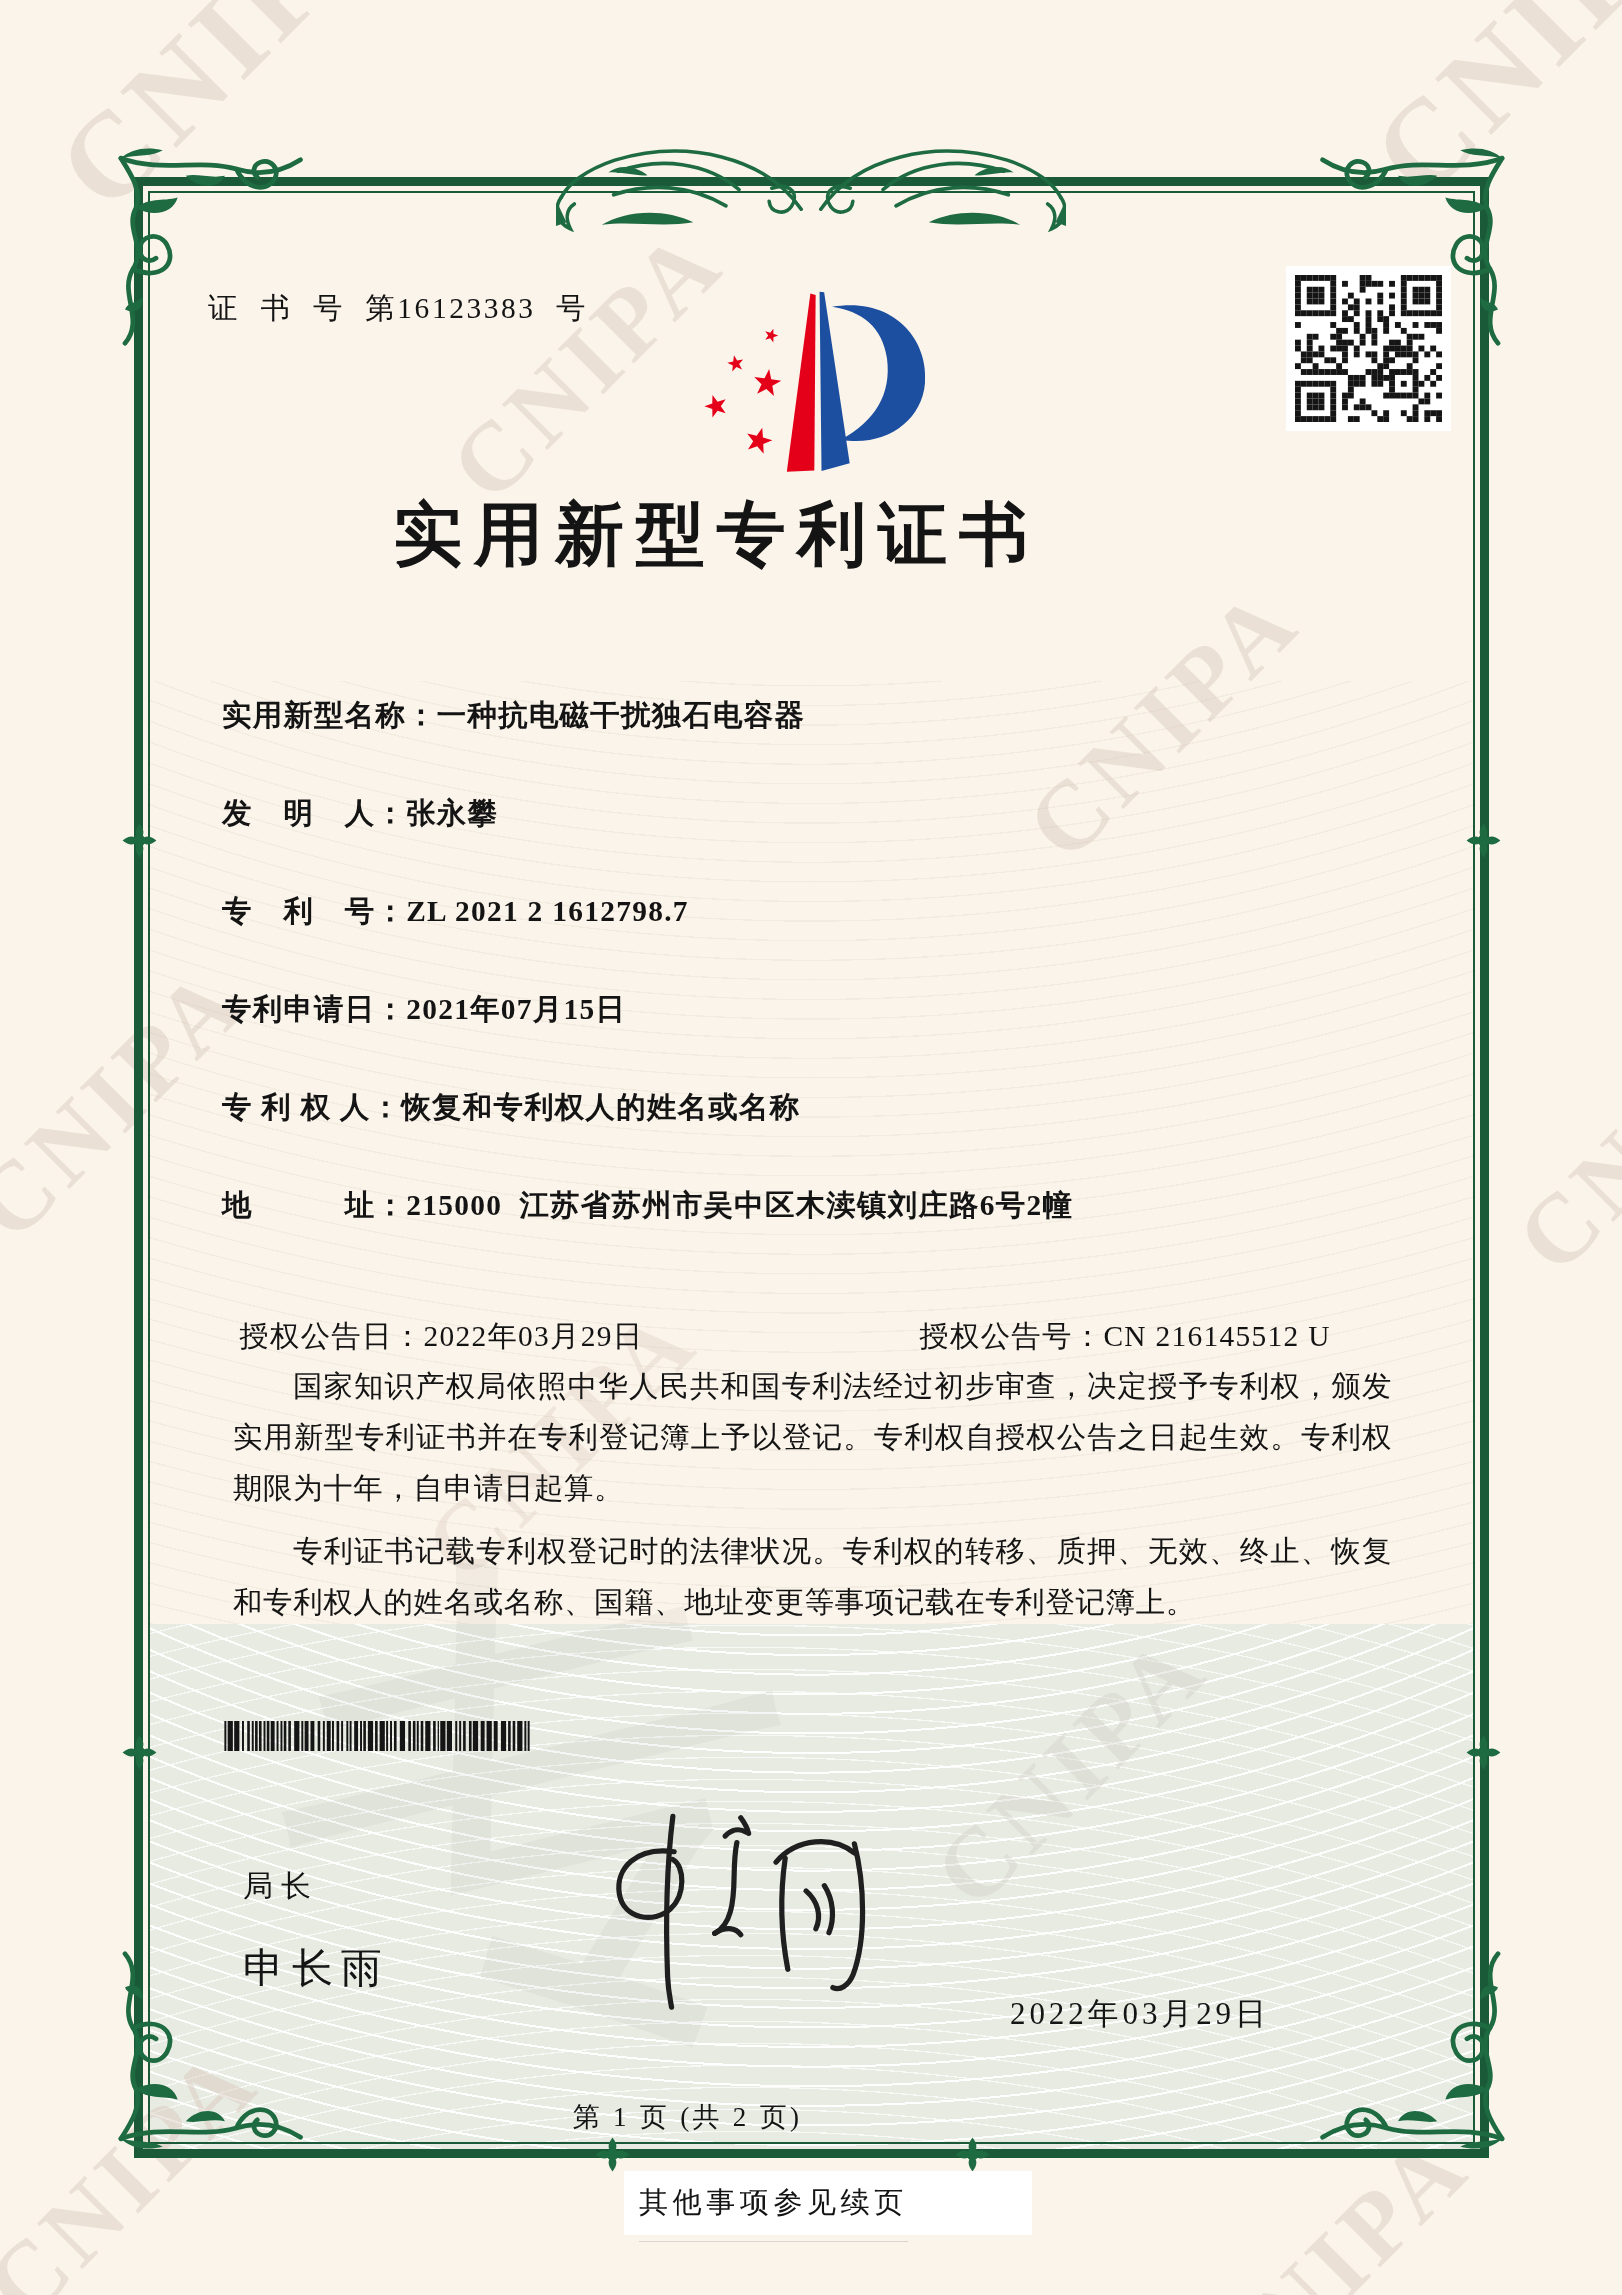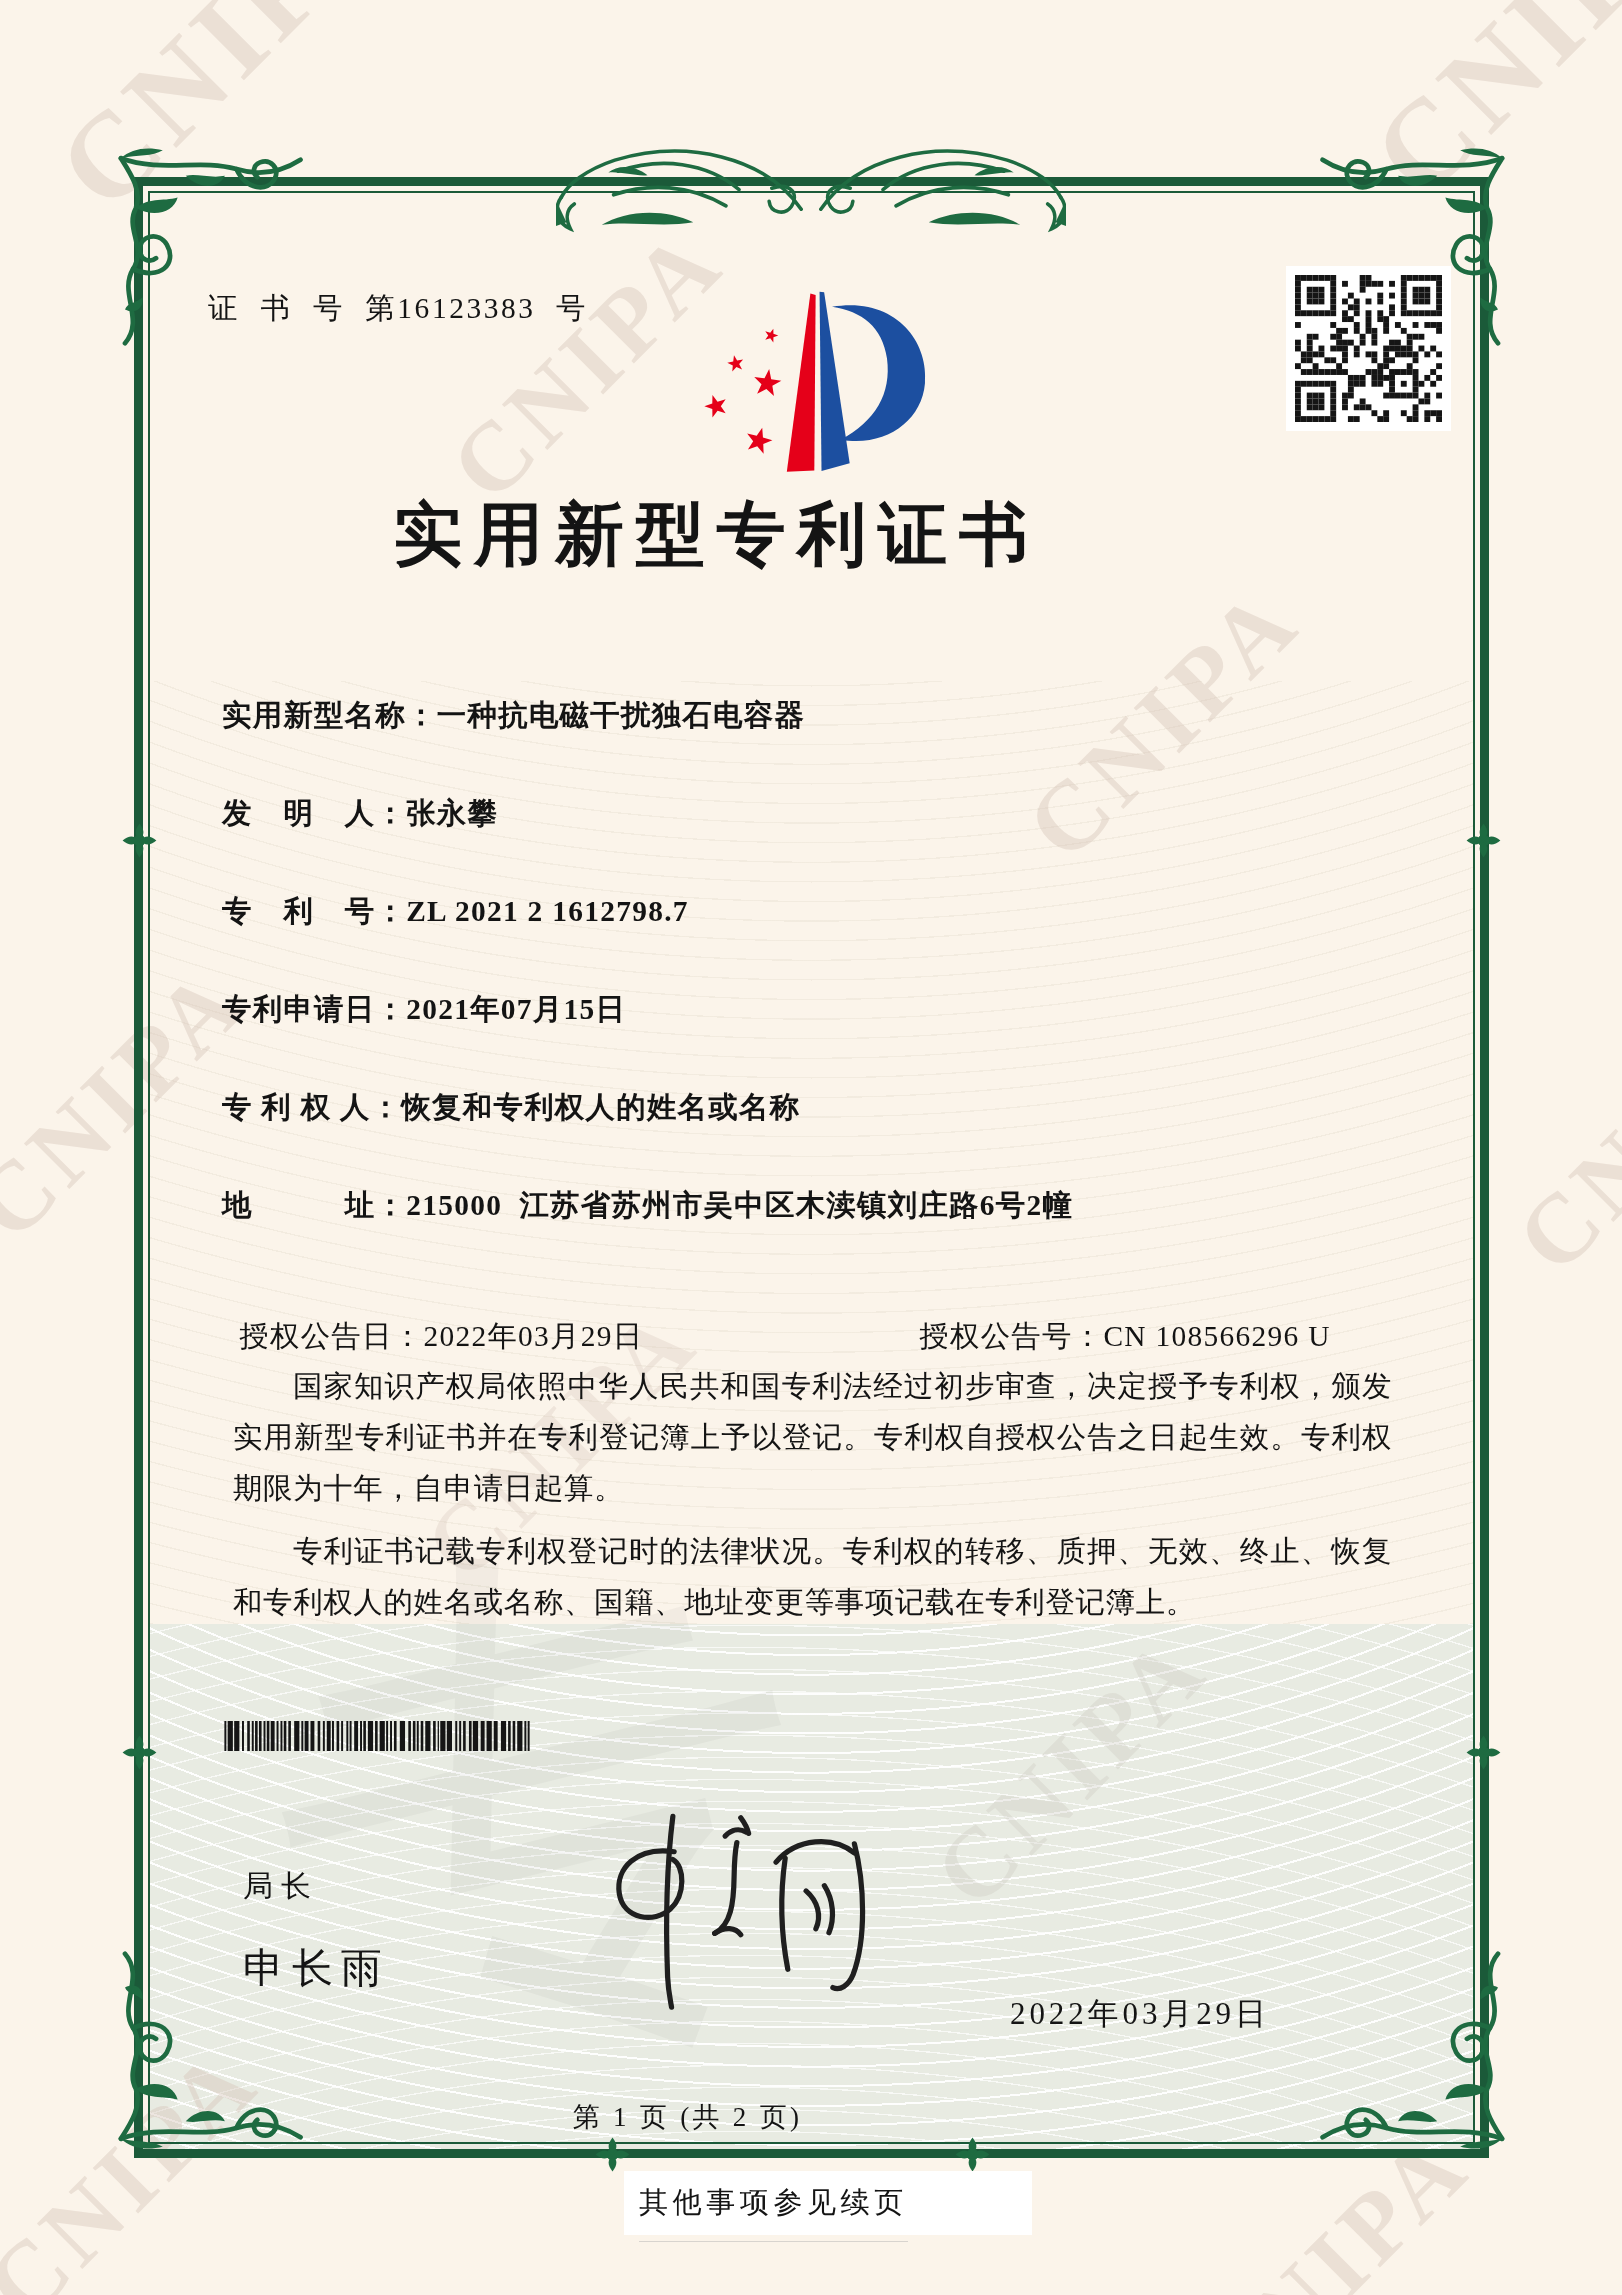--- a/index.html
+++ b/index.html
@@ -510,21 +510,21 @@
   </div>
   <div class="frow">
     <span>地　　　址：</span><span>215000  江苏省苏州市吴中区木渎镇刘庄路6号2幢</span>
   </div>
 </div>
 
 <div class="abs grant">
   <span>授权公告日：</span><span>2022年03月29日</span>
 </div>
 <div class="abs grant2">
-  <span>授权公告号：</span><span>CN 108566296 U</span>
+  <span>授权公告号：</span><span>CN 216145512 U</span>
 </div>
 
 <div class="abs paras">
   <p>国家知识产权局依照中华人民共和国专利法经过初步审查，决定授予专利权，颁发实用新型专利证书并在专利登记簿上予以登记。专利权自授权公告之日起生效。专利权期限为十年，自申请日起算。</p>
   <p>专利证书记载专利权登记时的法律状况。专利权的转移、质押、无效、终止、恢复和专利权人的姓名或名称、国籍、地址变更等事项记载在专利登记簿上。</p>
 </div>
 
 <div class="abs barcode-wrap">
   <svg id="barcode" width="306" height="30" viewBox="0 0 468 46">
       <rect x="0" y="0" width="3" height="46" fill="#151515"></rect>

